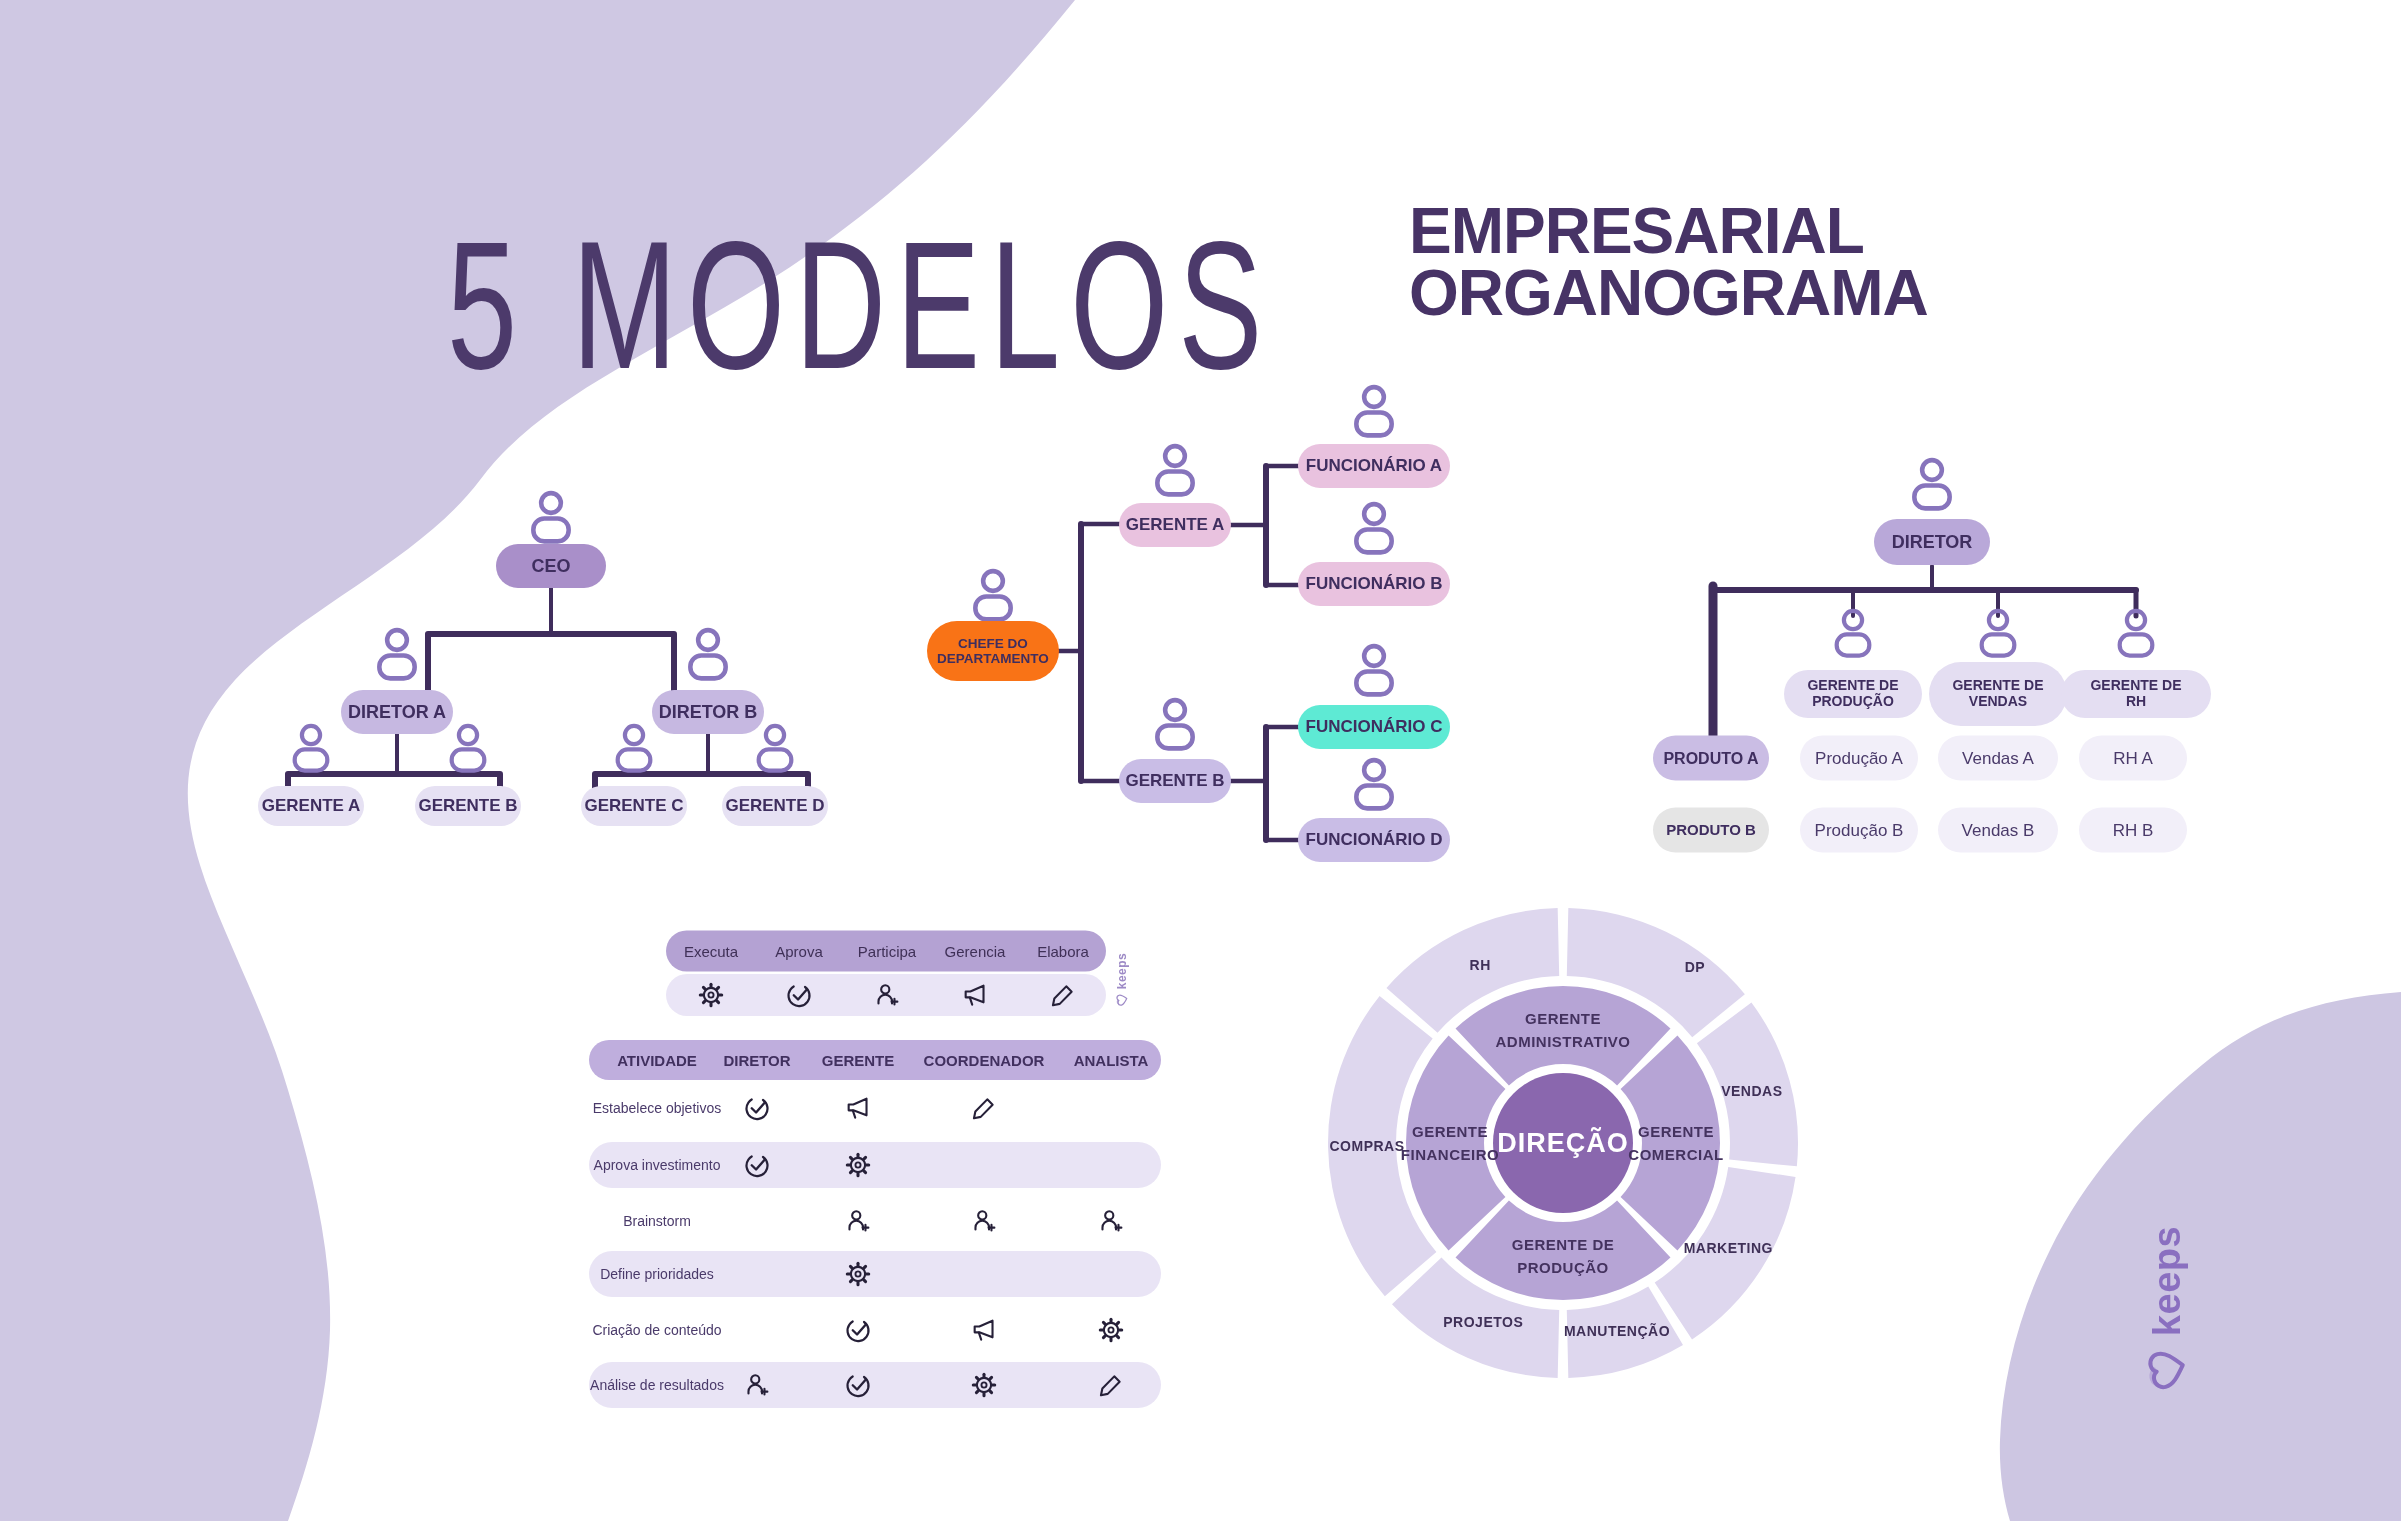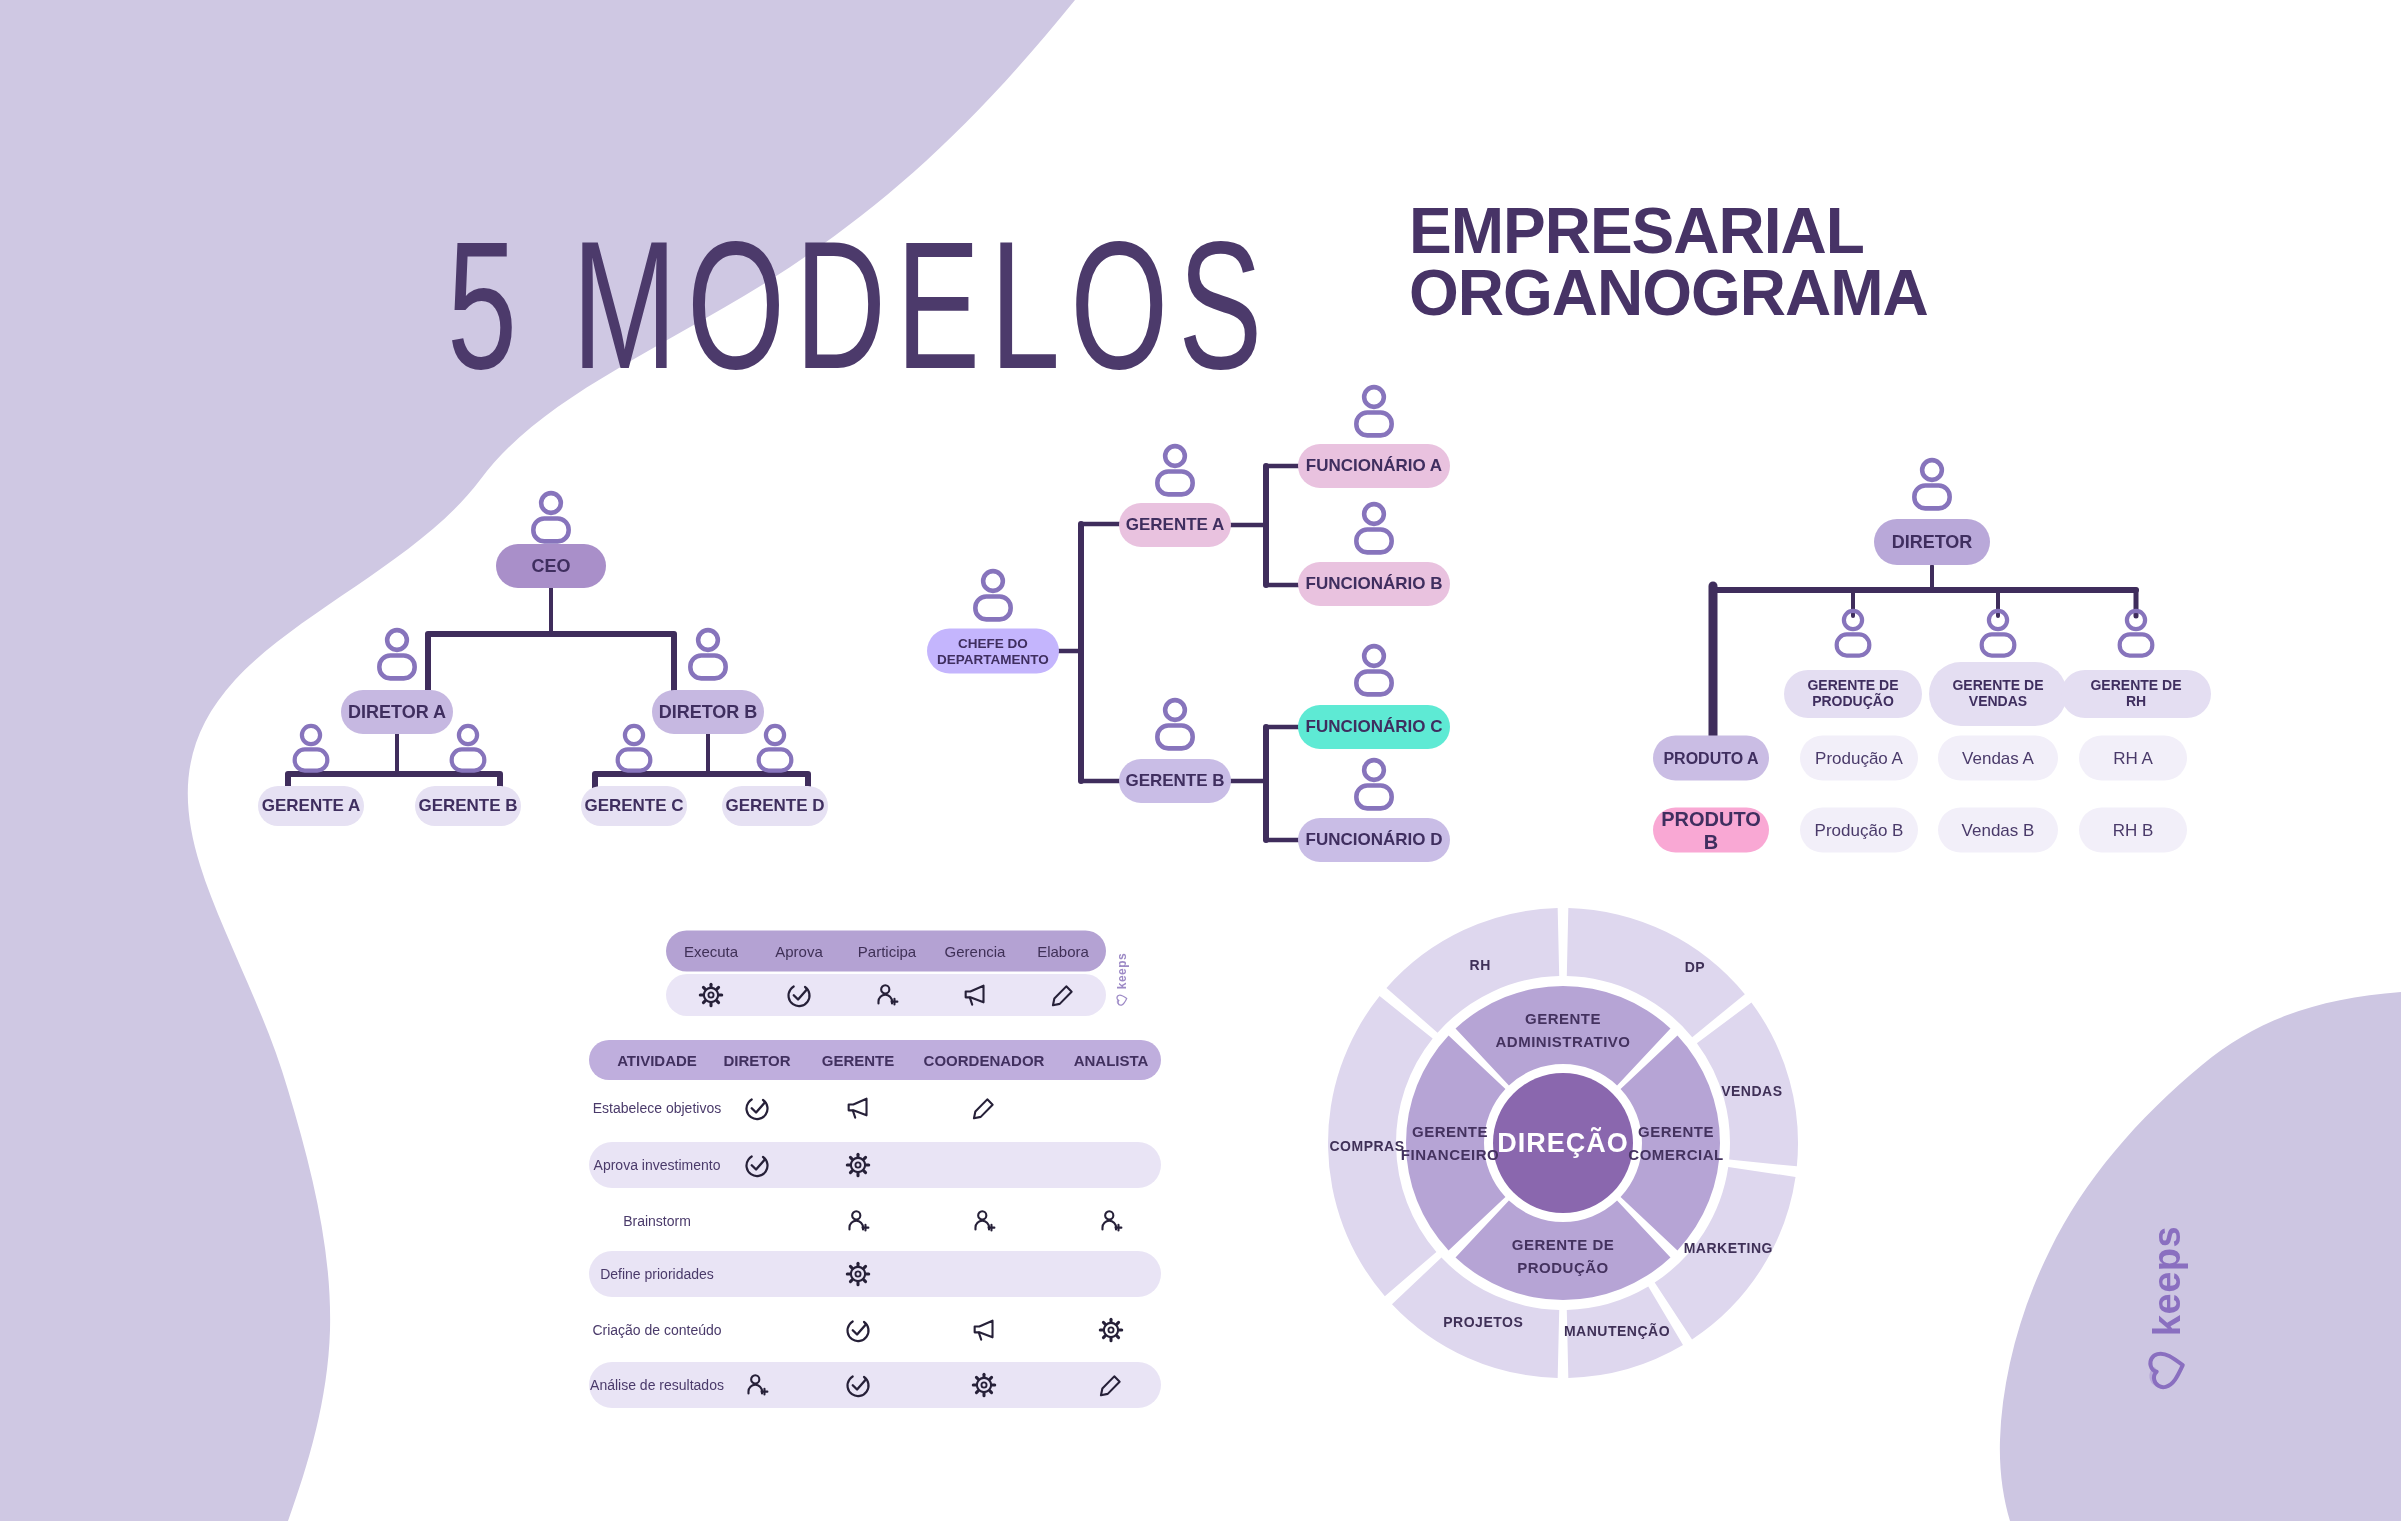--- a/index.html
+++ b/index.html
@@ -171,21 +171,21 @@
   <div class="person" style="left:1374px;top:530px"><svg viewBox="0 0 48 53" width="50" height="55">
         <use href="#sym-person"></use>
       </svg></div>
   <div class="person" style="left:1374px;top:672px"><svg viewBox="0 0 48 53" width="50" height="55">
         <use href="#sym-person"></use>
       </svg></div>
   <div class="person" style="left:1374px;top:786px"><svg viewBox="0 0 48 53" width="50" height="55">
         <use href="#sym-person"></use>
       </svg></div>
 
-  <div class="pill" style="left:993px;top:651px;width:120px;height:45px;background:#c4b5fd;font-size:13.5px;padding:0 6px">CHEFE DO DEPARTAMENTO</div>
+  <div class="pill" style="left:993px;top:651px;width:120px;height:60px;background:#f97316;font-size:13.5px;padding:0 6px">CHEFE DO DEPARTAMENTO</div>
   <div class="pill" style="left:1175px;top:525px;width:112px;height:44px;background:#e9c2df;font-size:17px">GERENTE A</div>
   <div class="pill" style="left:1175px;top:781px;width:112px;height:44px;background:#c9bde6;font-size:17px">GERENTE B</div>
   <div class="pill" style="left:1374px;top:466px;width:152px;height:44px;background:#e9c2df;font-size:17px">FUNCIONÁRIO A</div>
   <div class="pill" style="left:1374px;top:584px;width:152px;height:44px;background:#e9c2df;font-size:17px">FUNCIONÁRIO B</div>
   <div class="pill" style="left:1374px;top:727px;width:152px;height:44px;background:#5eead4;font-size:17px">FUNCIONÁRIO C</div>
   <div class="pill" style="left:1374px;top:840px;width:152px;height:44px;background:#c9bde6;font-size:17px">FUNCIONÁRIO D</div>
 
   <div class="person" style="left:1932px;top:486px"><svg viewBox="0 0 48 53" width="50" height="55">
         <use href="#sym-person"></use>
       </svg></div>
@@ -197,21 +197,21 @@
       </svg></div>
   <div class="person" style="left:2136px;top:635px"><svg viewBox="0 0 48 53" width="46" height="51">
         <use href="#sym-person"></use>
       </svg></div>
 
   <div class="pill" style="left:1932px;top:542px;width:116px;height:46px;background:#b9a8d9;font-size:18px">DIRETOR</div>
   <div class="pill" style="left:1853px;top:694px;width:122px;height:48px;background:#e4def2;font-size:14px;padding:0 8px">GERENTE DE PRODUÇÃO</div>
   <div class="pill" style="left:1998px;top:694px;width:122px;height:64px;background:#e4def2;font-size:14px;padding:0 8px">GERENTE DE VENDAS</div>
   <div class="pill" style="left:2136px;top:694px;width:110px;height:48px;background:#e4def2;font-size:14px;padding:0 20px">GERENTE DE RH</div>
   <div class="pill" style="left:1711px;top:758px;width:116px;height:45px;background:#cabde4;font-size:16px">PRODUTO A</div>
-  <div class="pill" style="left:1711px;top:830px;width:116px;height:45px;background:#f9a8d4;font-size:20px">PRODUTO B</div>
+  <div class="pill" style="left:1711px;top:830px;width:116px;height:45px;background:#e5e5e5;font-size:15px">PRODUTO B</div>
   <div class="pill norm" style="left:1859px;top:758px;width:118px;height:45px;background:#f2eff9;font-size:17px">Produção A</div>
   <div class="pill norm" style="left:1998px;top:758px;width:120px;height:45px;background:#f2eff9;font-size:17px">Vendas A</div>
   <div class="pill norm" style="left:2133px;top:758px;width:108px;height:45px;background:#f2eff9;font-size:17px">RH A</div>
   <div class="pill norm" style="left:1859px;top:830px;width:118px;height:45px;background:#f2eff9;font-size:17px">Produção B</div>
   <div class="pill norm" style="left:1998px;top:830px;width:120px;height:45px;background:#f2eff9;font-size:17px">Vendas B</div>
   <div class="pill norm" style="left:2133px;top:830px;width:108px;height:45px;background:#f2eff9;font-size:17px">RH B</div>
 
   <div class="pill" style="left:886px;top:951px;width:440px;height:41px;background:#b4a2d3"></div>
   <span class="lbl leg-lbl" style="left:711px;top:951px">Executa</span>
   <span class="lbl leg-lbl" style="left:799px;top:951px">Aprova</span>

